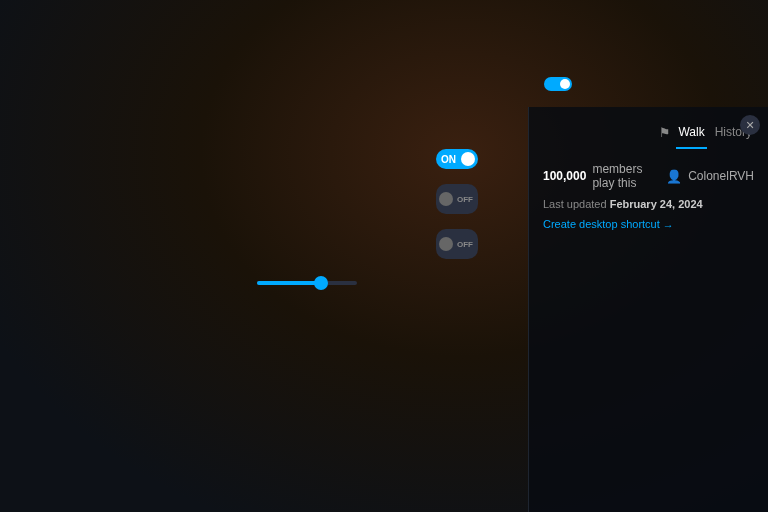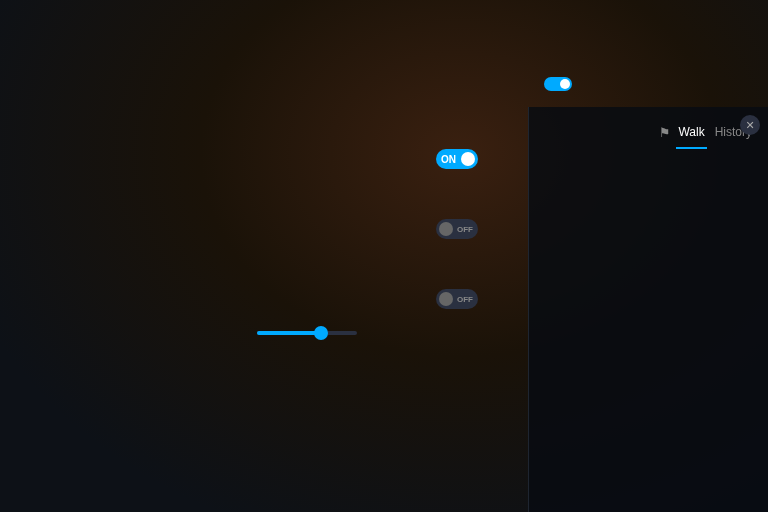--- a/index.html
+++ b/index.html
@@ -436,28 +436,27 @@
       height: 14px;
       background: white;
       border-radius: 50%;
       position: absolute;
       right: 3px;
     }
 
     
     .toggle-off {
       width: 42px;
-      height: 20px;
+      height: 30px;
       background: #2a3040;
       border-radius: 10px;
       position: relative;
       cursor: pointer;
       display: flex;
       align-items: center;
-      margin-top: 35px;
     }
 
     .toggle-off .toggle-label {
       font-size: 8px;
       font-weight: bold;
       color: #888;
       position: absolute;
       right: 5px;
     }
 
@@ -831,16 +830,31 @@
 
       <div class="right-panel">
         <div class="close-btn">✕</div>
 
         <div style="display:flex;align-items:center;padding:10px 14px 0;gap:6px;justify-content:flex-end;">
           <span class="flag-icon">⚑</span>
           <span class="tab active">Walk</span>
           <span class="tab">History</span>
         </div>
 
+        <div class="info-panel">
+          <div class="info-stat">
+            <strong>100,000</strong>
+            <span>members play this</span>
+            <span class="user-icon-small">👤</span>
+            <span style="color:#aaa;">ColonelRVH</span>
+          </div>
+          <div class="last-updated">
+            <span>Last updated</span>
+            <strong>February 24, 2024</strong>
+          </div>
+          <a class="desktop-link">
+            <span>Create desktop shortcut →</span>
+          </a>
+        </div>
       </div>
     </div>
   </div>
 </div>
 
 </body></html>

